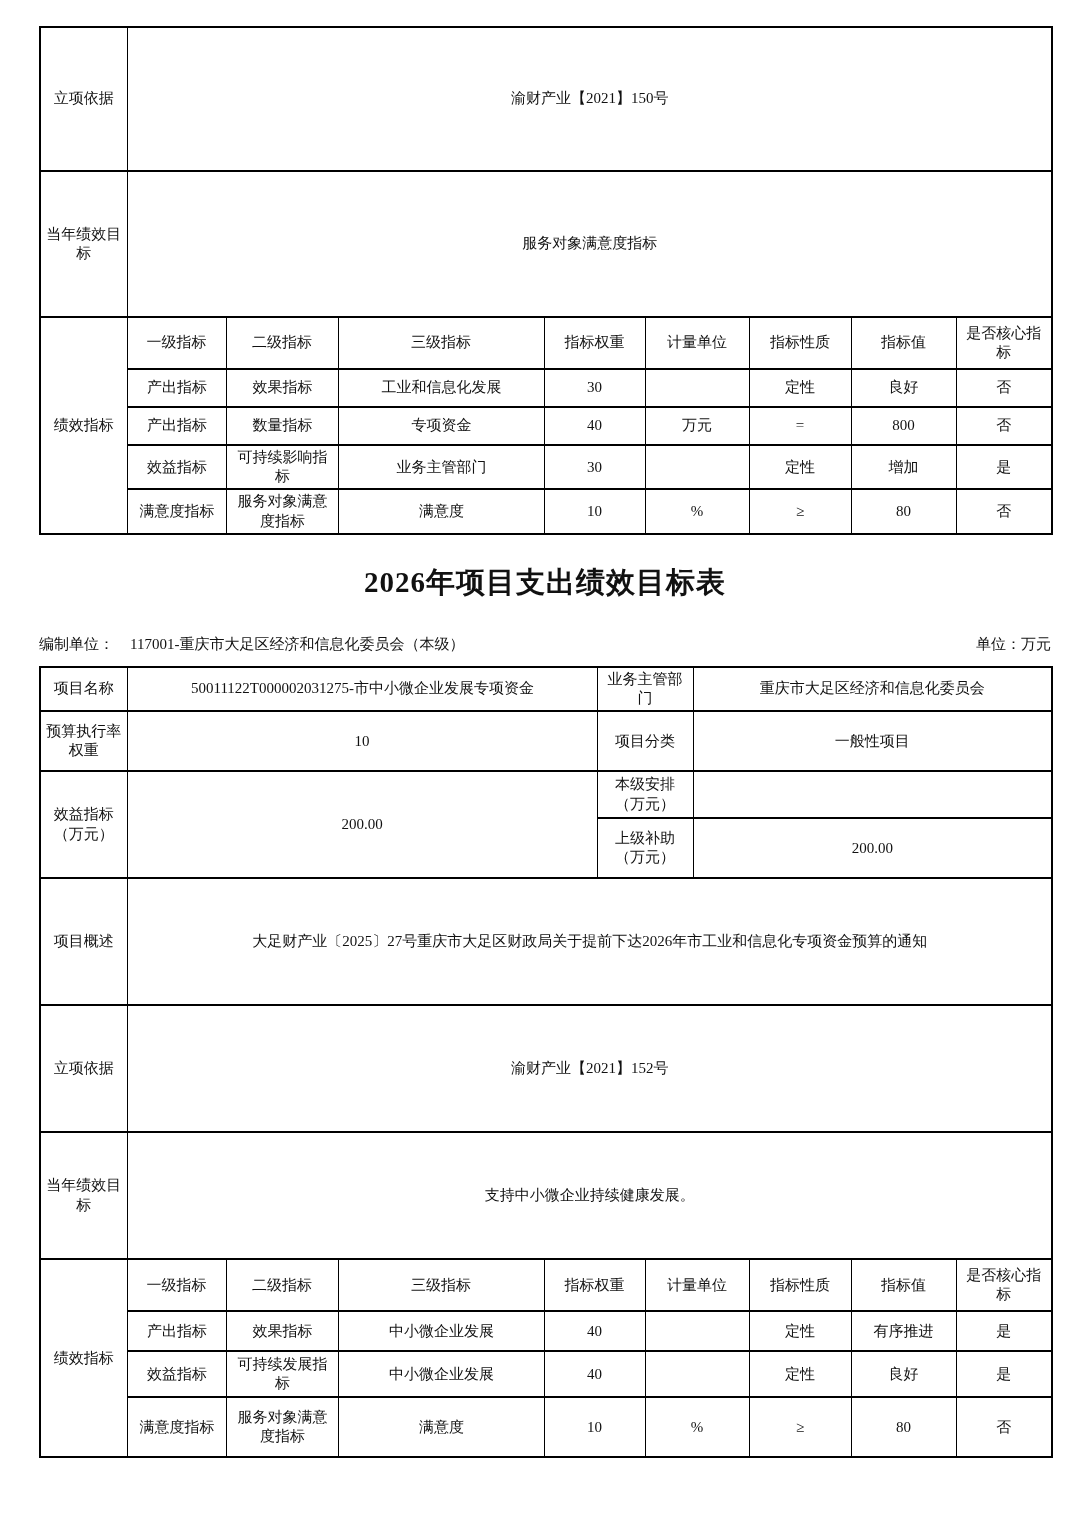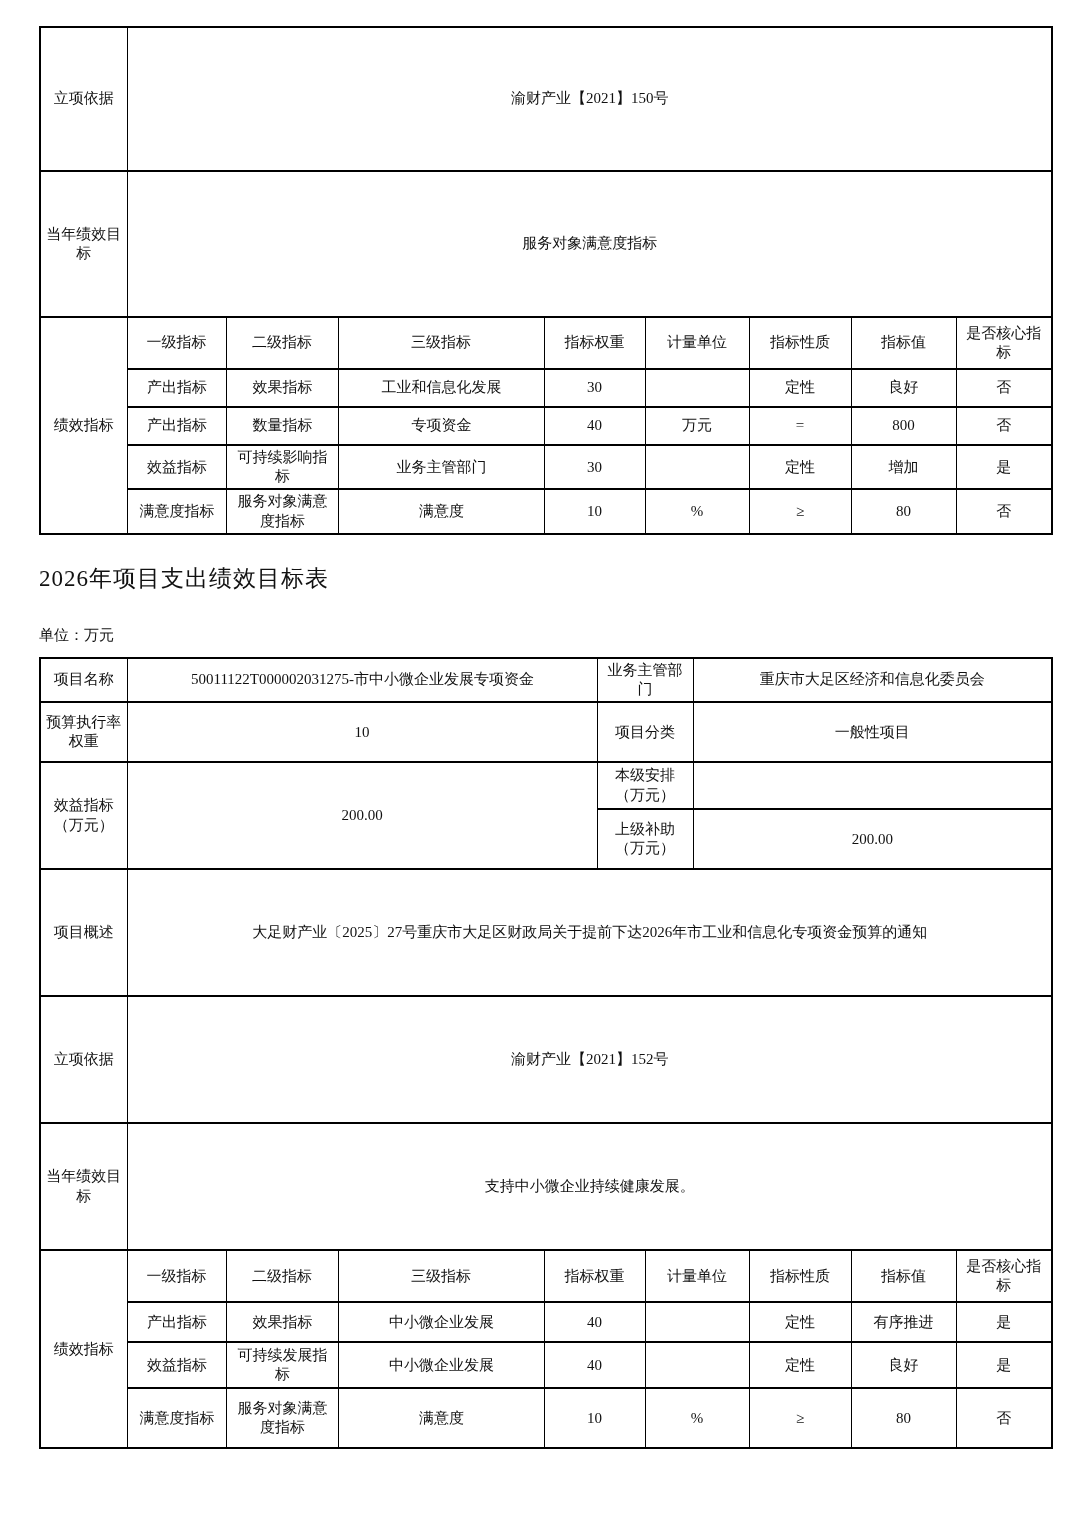--- a/index.html
+++ b/index.html
@@ -33,22 +33,23 @@
   table.doc.joined{margin-top:-2px;}
 
   
   tr.h144{height:144px;} tr.h146{height:146px;}
   tr.h52{height:52px;}  tr.h38{height:38px;}  tr.h44{height:44px;} tr.h42{height:42px;}
   tr.h49{height:35px;}  tr.h48{height:60px;}  tr.h47{height:47px;}
   tr.h145{height:127px;} tr.h40{height:40px;} tr.h46{height:46px;}
 
   .page-title{
     margin:28px 0 0 0;
-    font-size:23px;
-    font-weight:normal;
+    text-align:center;
+    font-size:29px;
+    font-weight:bold;
     letter-spacing:1px;
   }
   .meta-line{
     display:flex;
     justify-content:space-between;
     align-items:flex-end;
     margin:32px 0 12px 0;
     font-size:15px;
   }
   .meta-left .meta-value{margin-left:16px;}
@@ -138,20 +139,23 @@
       <td>≥</td>
       <td>80</td>
       <td>否</td>
     </tr>
   </tbody>
     </table>
 
   <div class="page-title">2026年项目支出绩效目标表</div>
 
   <div class="meta-line">
+    <div class="meta-left">
+      <span>编制单位：</span><span class="meta-value">117001-重庆市大足区经济和信息化委员会（本级）</span>
+    </div>
     <div class="meta-right">单位：万元</div>
   </div>
 
   <table class="doc">
     <colgroup>
         <col style="width:87px">
         <col style="width:470px">
         <col style="width:96px">
         <col style="width:359px">
       </colgroup>

